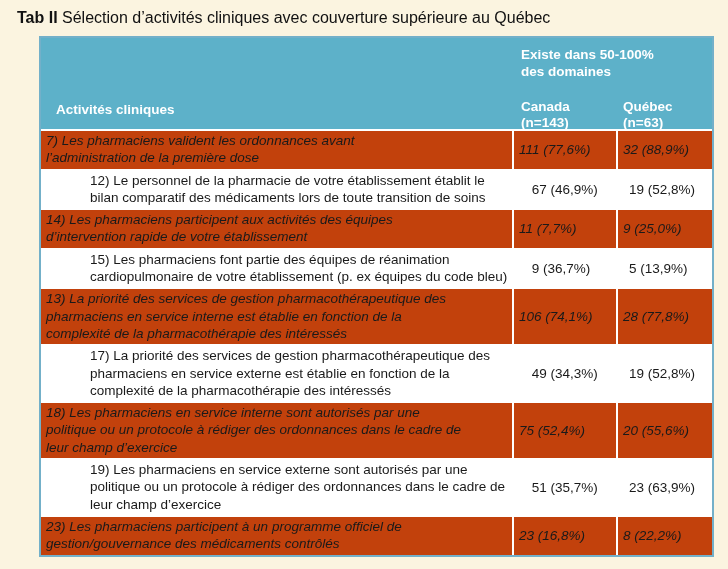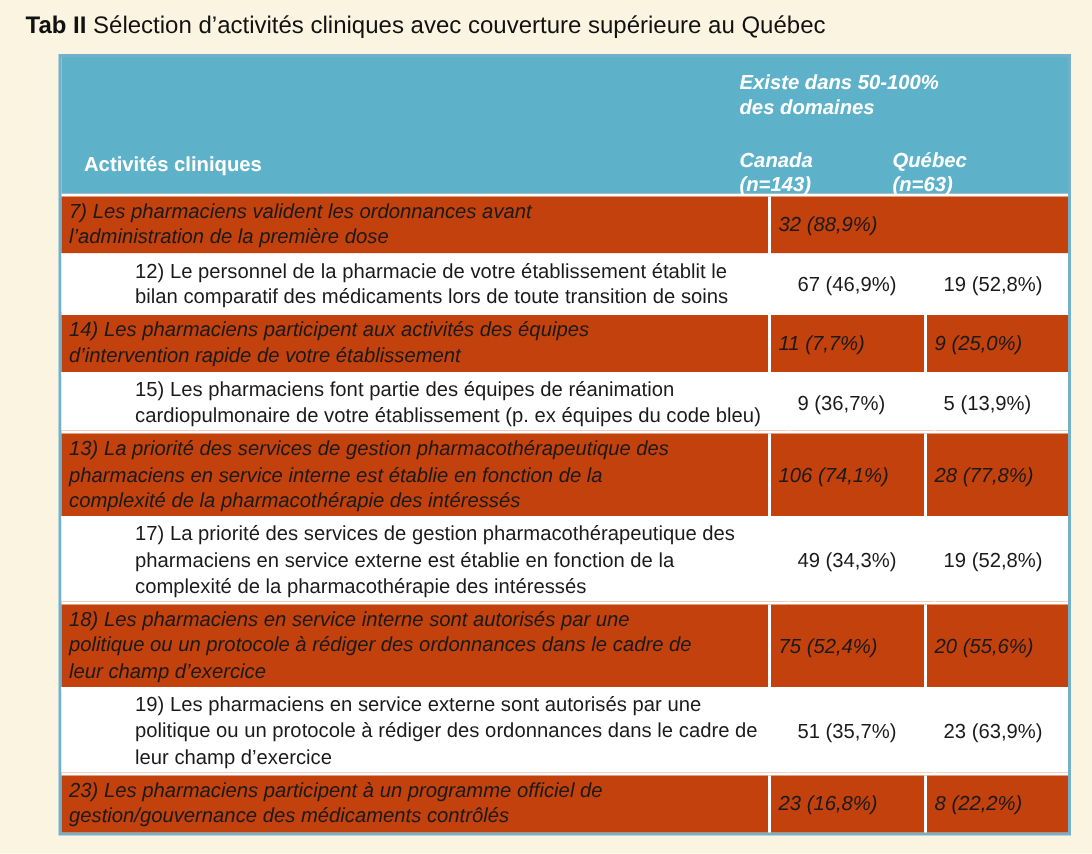--- a/index.html
+++ b/index.html
@@ -49,24 +49,23 @@
     font-size: 13.5px;
   }
   .th-activities {
     position: absolute;
     left: 15px;
     bottom: 12px;
     white-space: nowrap;
   }
   .th-right {
     position: absolute;
-    left: 452px;
+    left: 480px;
     top: 8px;
     width: 190px;
-    font-style: italic;
   }
   .group-header {
     white-space: pre-line;
     line-height: 17px;
   }
   .col-labels {
     display: flex;
     margin-top: 19px;
   }
   .col-label {
@@ -126,20 +125,21 @@
 (n=63)</div>
         </div>
       </div>
     </div>
 
     <div class="tbody">
 
       <div class="row shaded">
         <div class="cell-act">7) Les pharmaciens valident les ordonnances avant
 l’administration de la première dose</div>
+        <div class="cell-val canada">111 (77,6%)</div>
         <div class="cell-val quebec">32 (88,9%)</div>
       </div>
 
       <div class="row white">
         <div class="cell-act">12) Le personnel de la pharmacie de votre établissement établit le
 bilan comparatif des médicaments lors de toute transition de soins</div>
         <div class="cell-val canada">67 (46,9%)</div>
         <div class="cell-val quebec">19 (52,8%)</div>
       </div>
 

